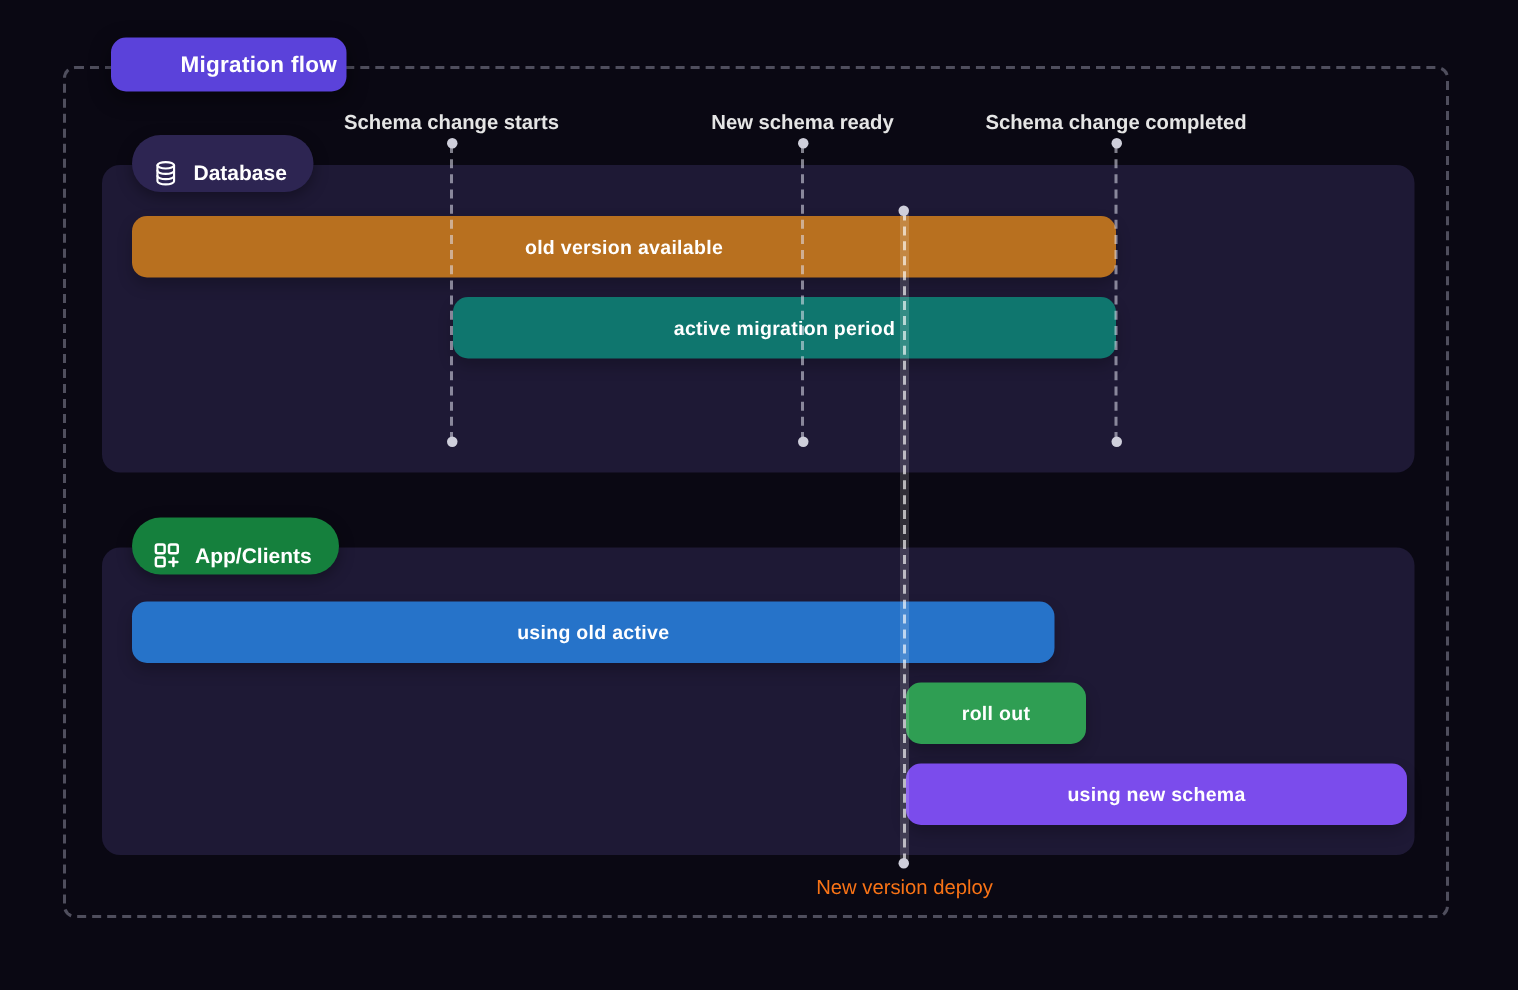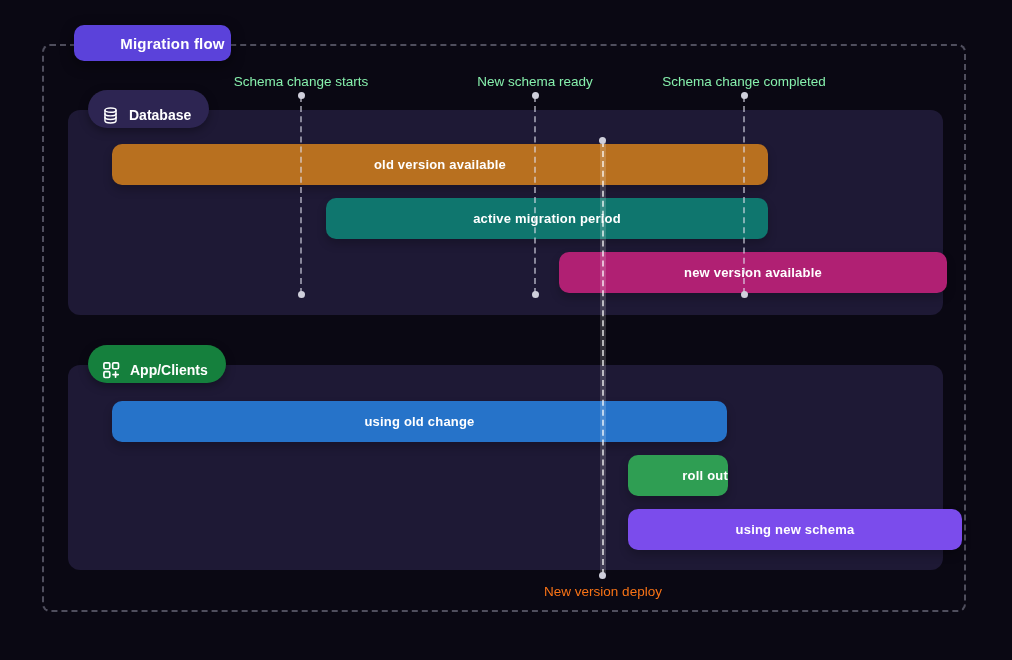--- a/index.html
+++ b/index.html
@@ -34,32 +34,31 @@
   }
   .section-badge.db  { left: 88px; top: 90px; }
   .section-badge.app { left: 88px; top: 345px; }
   .section-badge .icon { display: flex; align-items: center; }
 
   .bar {
     position: absolute; height: 41px; border-radius: 10px;
     display: flex; align-items: center; justify-content: center;
     color: #fff; font-size: 13px; font-weight: 700; letter-spacing: .2px;
     box-shadow: 0 5px 10px rgba(0,0,0,0.22);
-    margin-left: 24px;
   }
   .bar.b1 { left: 88px;  top: 144px; width: 656px; }
   .bar.b2 { left: 302px; top: 198px; width: 442px; }
   .bar.b3 { left: 535px; top: 252px; width: 388px; }
   .bar.b4 { left: 88px;  top: 401px; width: 615px; }
-  .bar.b5 { left: 604px; top: 455px; width: 100px; justify-content: flex-end; }
+  .bar.b5 { left: 604px; top: 455px; width: 120px; }
   .bar.b6 { left: 604px; top: 509px; width: 334px; }
 
   .milestone-label {
     position: absolute; top: 74px; transform: translateX(-50%);
-    color: #86efac; font-size: 13.5px; font-weight: 400; white-space: nowrap;
+    color: #e5e5e5; font-size: 13.5px; font-weight: 700; white-space: nowrap;
   }
   .milestone-label.m1 { left: 301px; }
   .milestone-label.m2 { left: 535px; }
   .milestone-label.m3 { left: 744px; }
 
   .milestone-line {
     position: absolute; top: 96px; height: 198px; width: 0;
     border-left: 2px dashed rgba(225,225,238,0.55);
   }
   .milestone-line.m1 { left: 300px; }
@@ -97,26 +96,23 @@
 
   <div class="panel db" style="background-color: rgb(30, 25, 53);"></div>
   <div class="panel app" style="background-color: rgb(30, 25, 53);"></div>
 
   <div class="bar b1" style="background-color: rgb(184, 112, 31);">
     <span>old version available</span>
   </div>
   <div class="bar b2" style="background-color: #0f766e;">
     <span>active migration period</span>
   </div>
-  <div class="bar b3" style="background-color: rgb(176, 32, 115);">
-    <span>new version available</span>
-  </div>
 
   <div class="bar b4" style="background-color: rgb(38, 115, 201);">
-    <span>using old change</span>
+    <span>using old active</span>
   </div>
   <div class="bar b5" style="background-color: rgb(47, 158, 83);">
     <span>roll out</span>
   </div>
   <div class="bar b6" style="background-color: rgb(123, 76, 236);">
     <span>using new schema</span>
   </div>
 
   <div class="milestone-line m1">
     <span class="dot top"></span>

